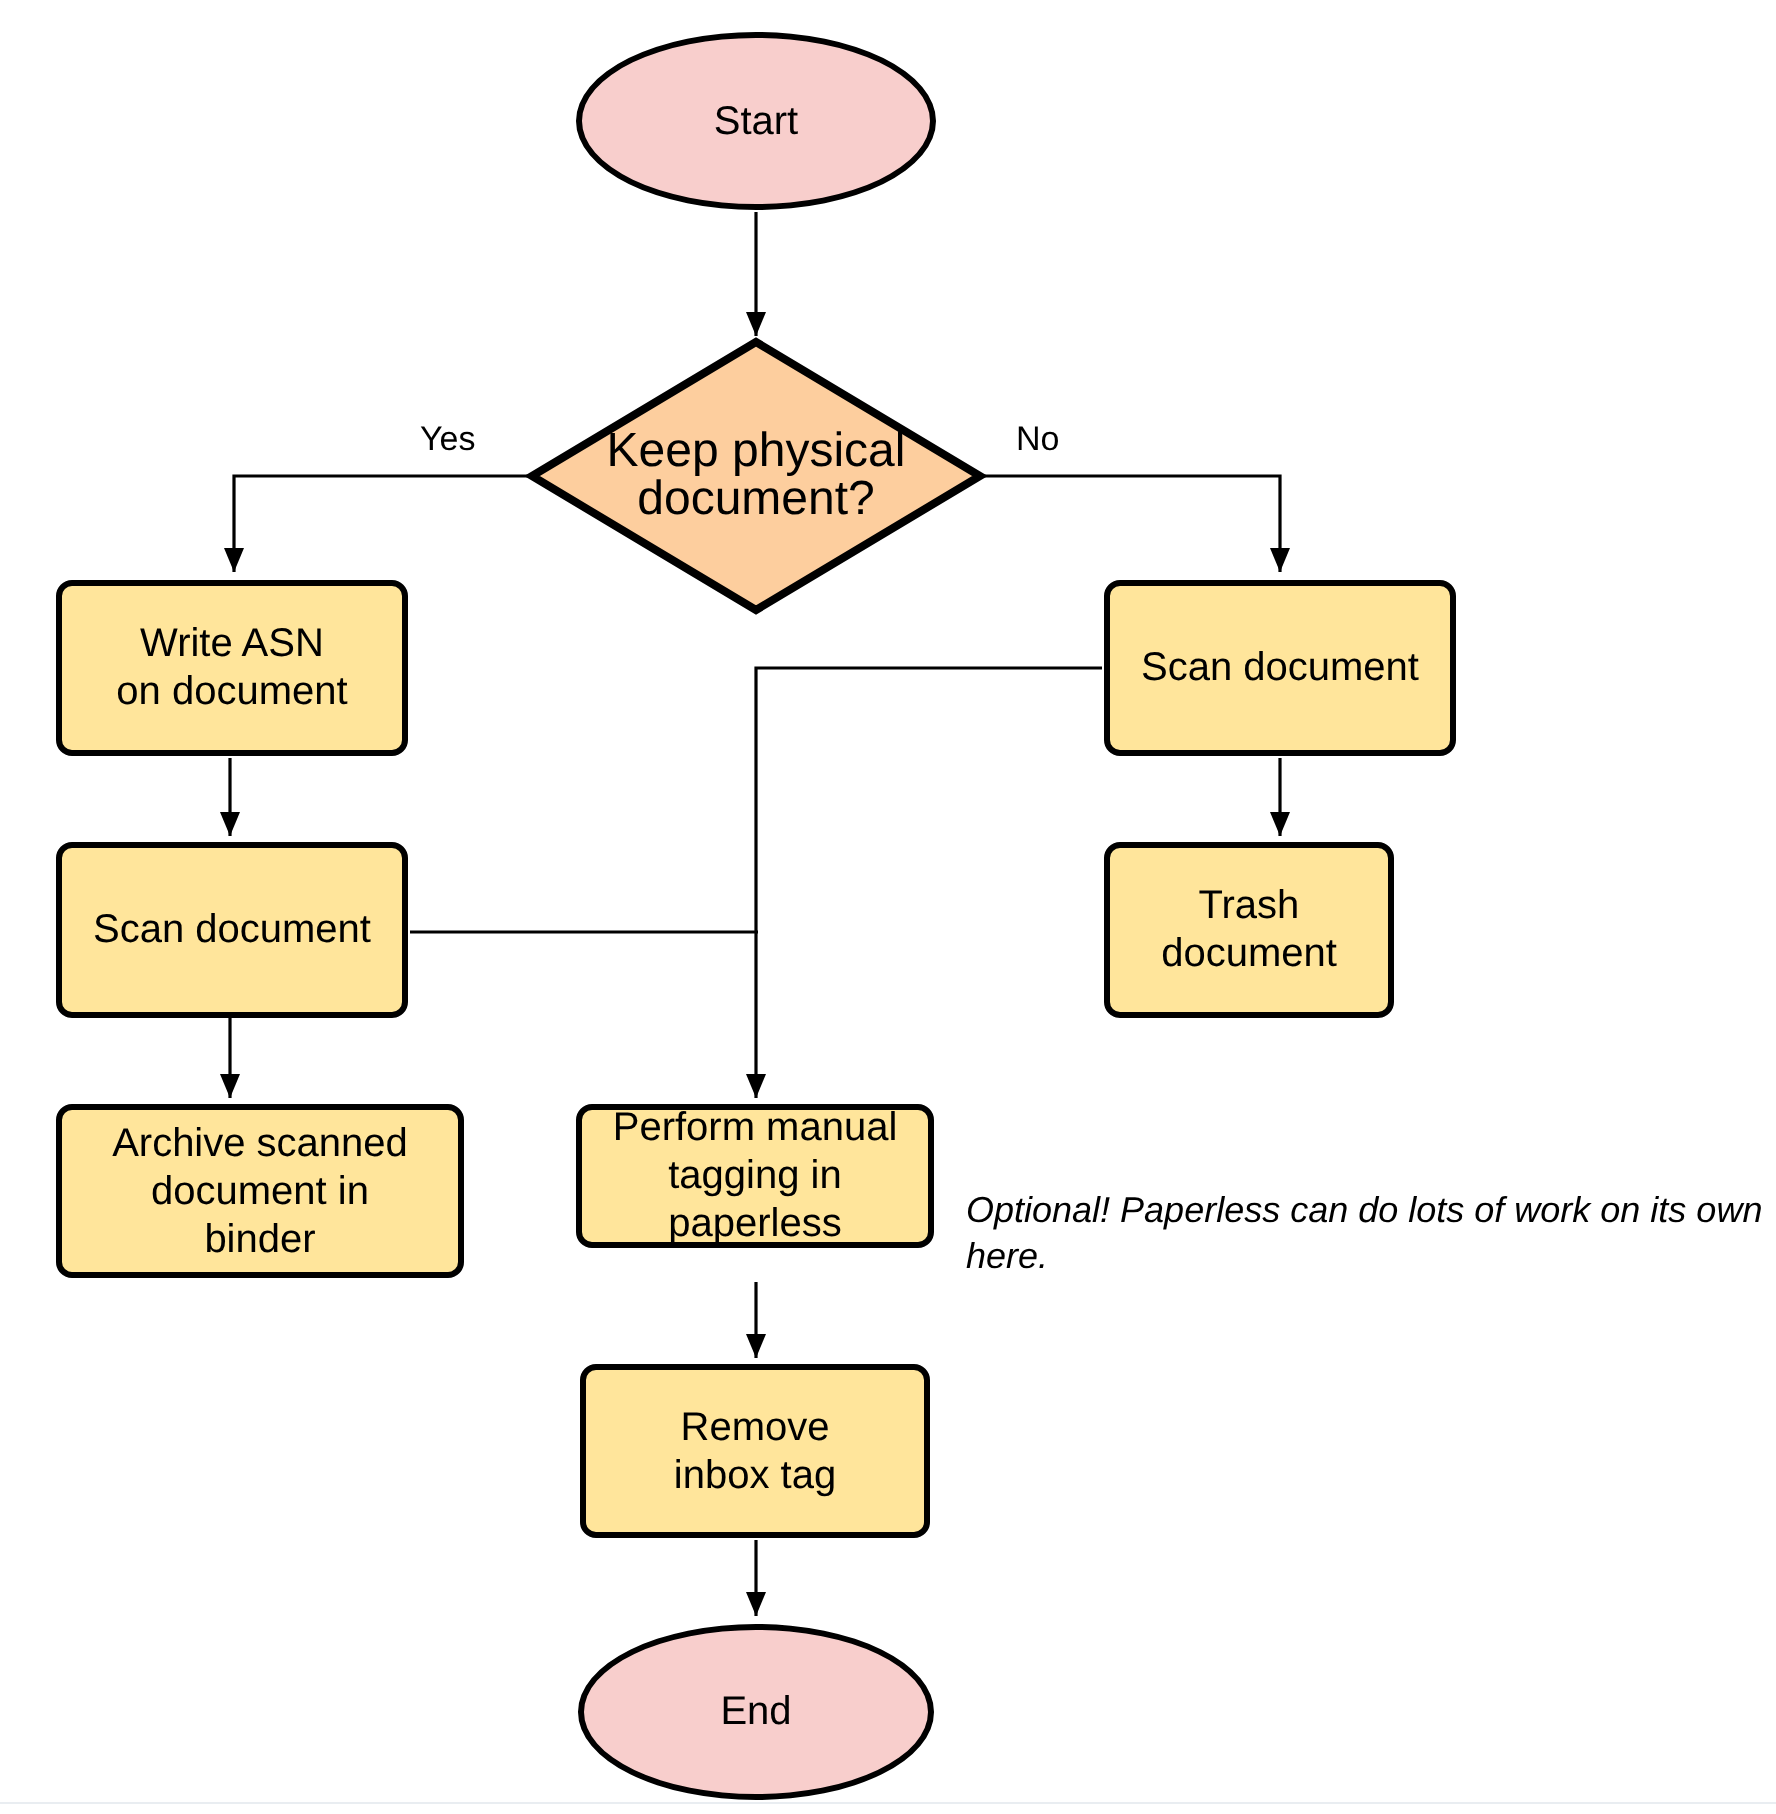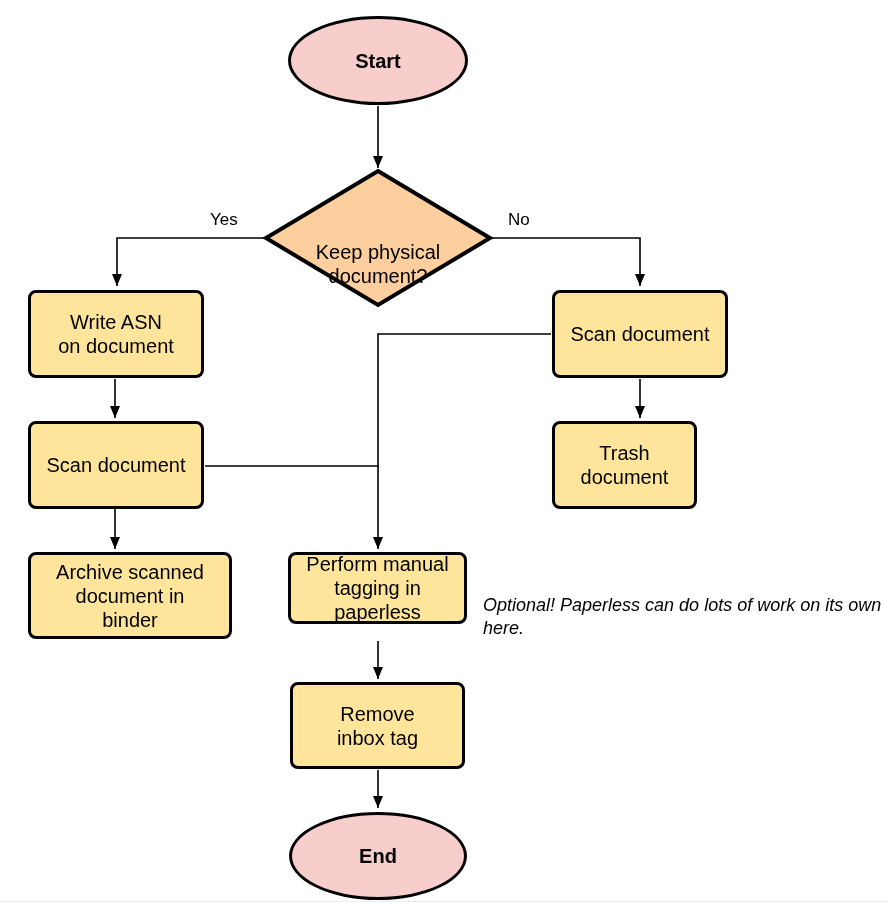--- a/index.html
+++ b/index.html
@@ -12,24 +12,24 @@
   .decision-shape{fill:var(--decision-fill);stroke:var(--stroke);stroke-width:4;}
   marker path{fill:var(--line);}
   .node{
     position:absolute;box-sizing:border-box;
     display:flex;align-items:center;justify-content:center;
     text-align:center;white-space:pre-line;
     font-size:20px;line-height:24px;
     background:var(--process-fill);
     border:3px solid var(--stroke);border-radius:8px;
   }
-  .terminal{border-radius:50%;background:var(--terminal-fill);font-weight:bold;}
+  .terminal{border-radius:50%;background:var(--terminal-fill);}
   .decision-label{
     position:absolute;display:flex;align-items:center;justify-content:center;
-    text-align:center;white-space:pre-line;font-size:20px;line-height:24px;margin-top:26px;
+    text-align:center;white-space:pre-line;font-size:24px;line-height:24px;
   }
   .edge-label{position:absolute;font-size:17px;line-height:17px;}
   .annotation{position:absolute;font-style:italic;font-size:18px;line-height:23px;}
   .divider{position:absolute;left:0;top:901px;width:888px;height:1px;background:var(--divider);}
 </style>
 </head>
 <body>
 
 <div class="canvas">
 

